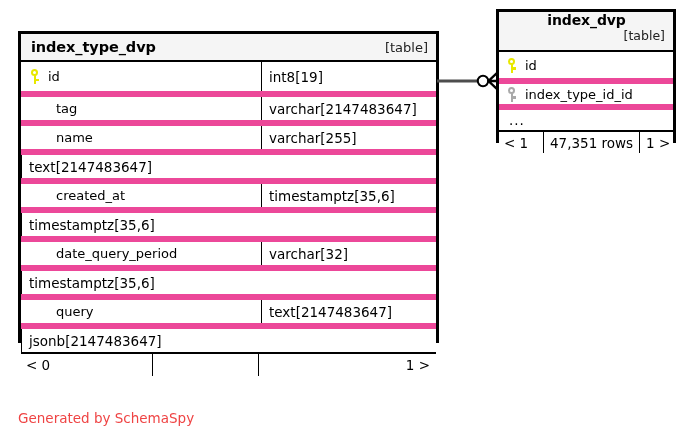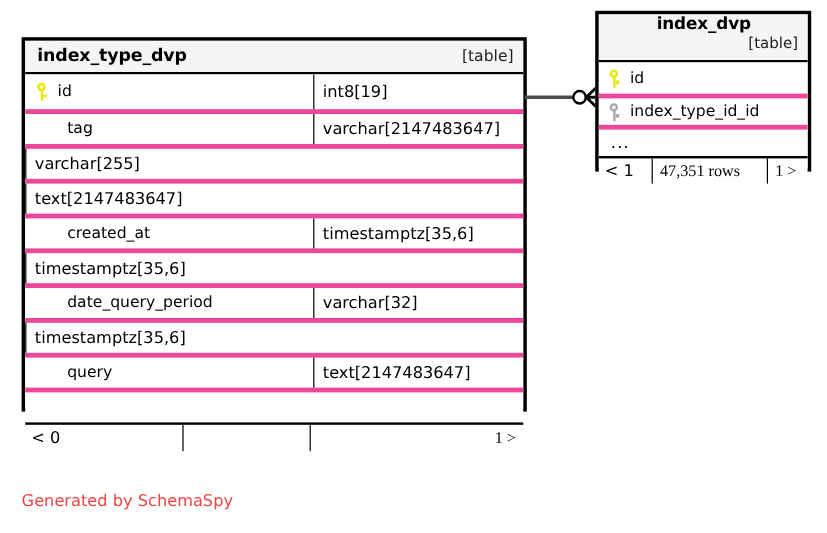--- a/index.html
+++ b/index.html
@@ -19,21 +19,21 @@
   
   .er-table {
     position: absolute;
     box-sizing: border-box;
     border: 3px solid #000000;
     background: #ffffff;
   }
   .er-row {
     display: flex;
     box-sizing: border-box;
-    border-top: 4px solid #ec4899;
+    border-top: 6px solid #ec4899;
     background: #ffffff;
   }
   .er-row.first { border-top: none; }
 
   .er-header {
     display: flex;
     align-items: center;
     box-sizing: border-box;
     background: #f5f5f5;
     border-bottom: 2px solid #000000;
@@ -116,21 +116,21 @@
     background: #ffffff;
   }
   .er-footer .fcell {
     box-sizing: border-box;
     display: flex;
     align-items: center;
     font-size: 13.5px;
     white-space: nowrap;
     overflow: hidden;
   }
-  .er-footer .fcell + .fcell { border-left: 1px solid #000000; font-family: Liberation Serif, serif; }
+  .er-footer .fcell + .fcell { border-left: 1px solid #000000; }
 
   
   #table-index-type-dvp {
     left: 18px;
     top: 31px;
     width: 421px;
     height: 312px;
   }
   #table-index-type-dvp .er-header { height: 28px; padding: 0 8px 0 10px; }
   #table-index-type-dvp .er-row { height: 29px; }
@@ -208,20 +208,23 @@
   <div class="er-row">
     <div class="cell-name indented">
       <span class="txt">tag</span>
     </div>
     <div class="cell-type">
       <span>varchar[2147483647]</span>
     </div>
   </div>
 
   <div class="er-row">
+    <div class="cell-name indented">
+      <span class="txt">name</span>
+    </div>
     <div class="cell-type">
       <span>varchar[255]</span>
     </div>
   </div>
 
   <div class="er-row">
     <div class="cell-type">
       <span>text[2147483647]</span>
     </div>
   </div>
@@ -259,20 +262,23 @@
   <div class="er-row">
     <div class="cell-name indented">
       <span class="txt">query</span>
     </div>
     <div class="cell-type">
       <span>text[2147483647]</span>
     </div>
   </div>
 
   <div class="er-row">
+    <div class="cell-type">
+      <span>jsonb[2147483647]</span>
+    </div>
   </div>
 
   <div class="er-footer">
     <div class="fcell f-prev">&lt; 0</div>
     <div class="fcell f-mid"></div>
     <div class="fcell f-next">1 &gt;</div>
   </div>
 </div>
 
 <svg id="relationship-connector" viewBox="0 0 62 30" width="62" height="30">

